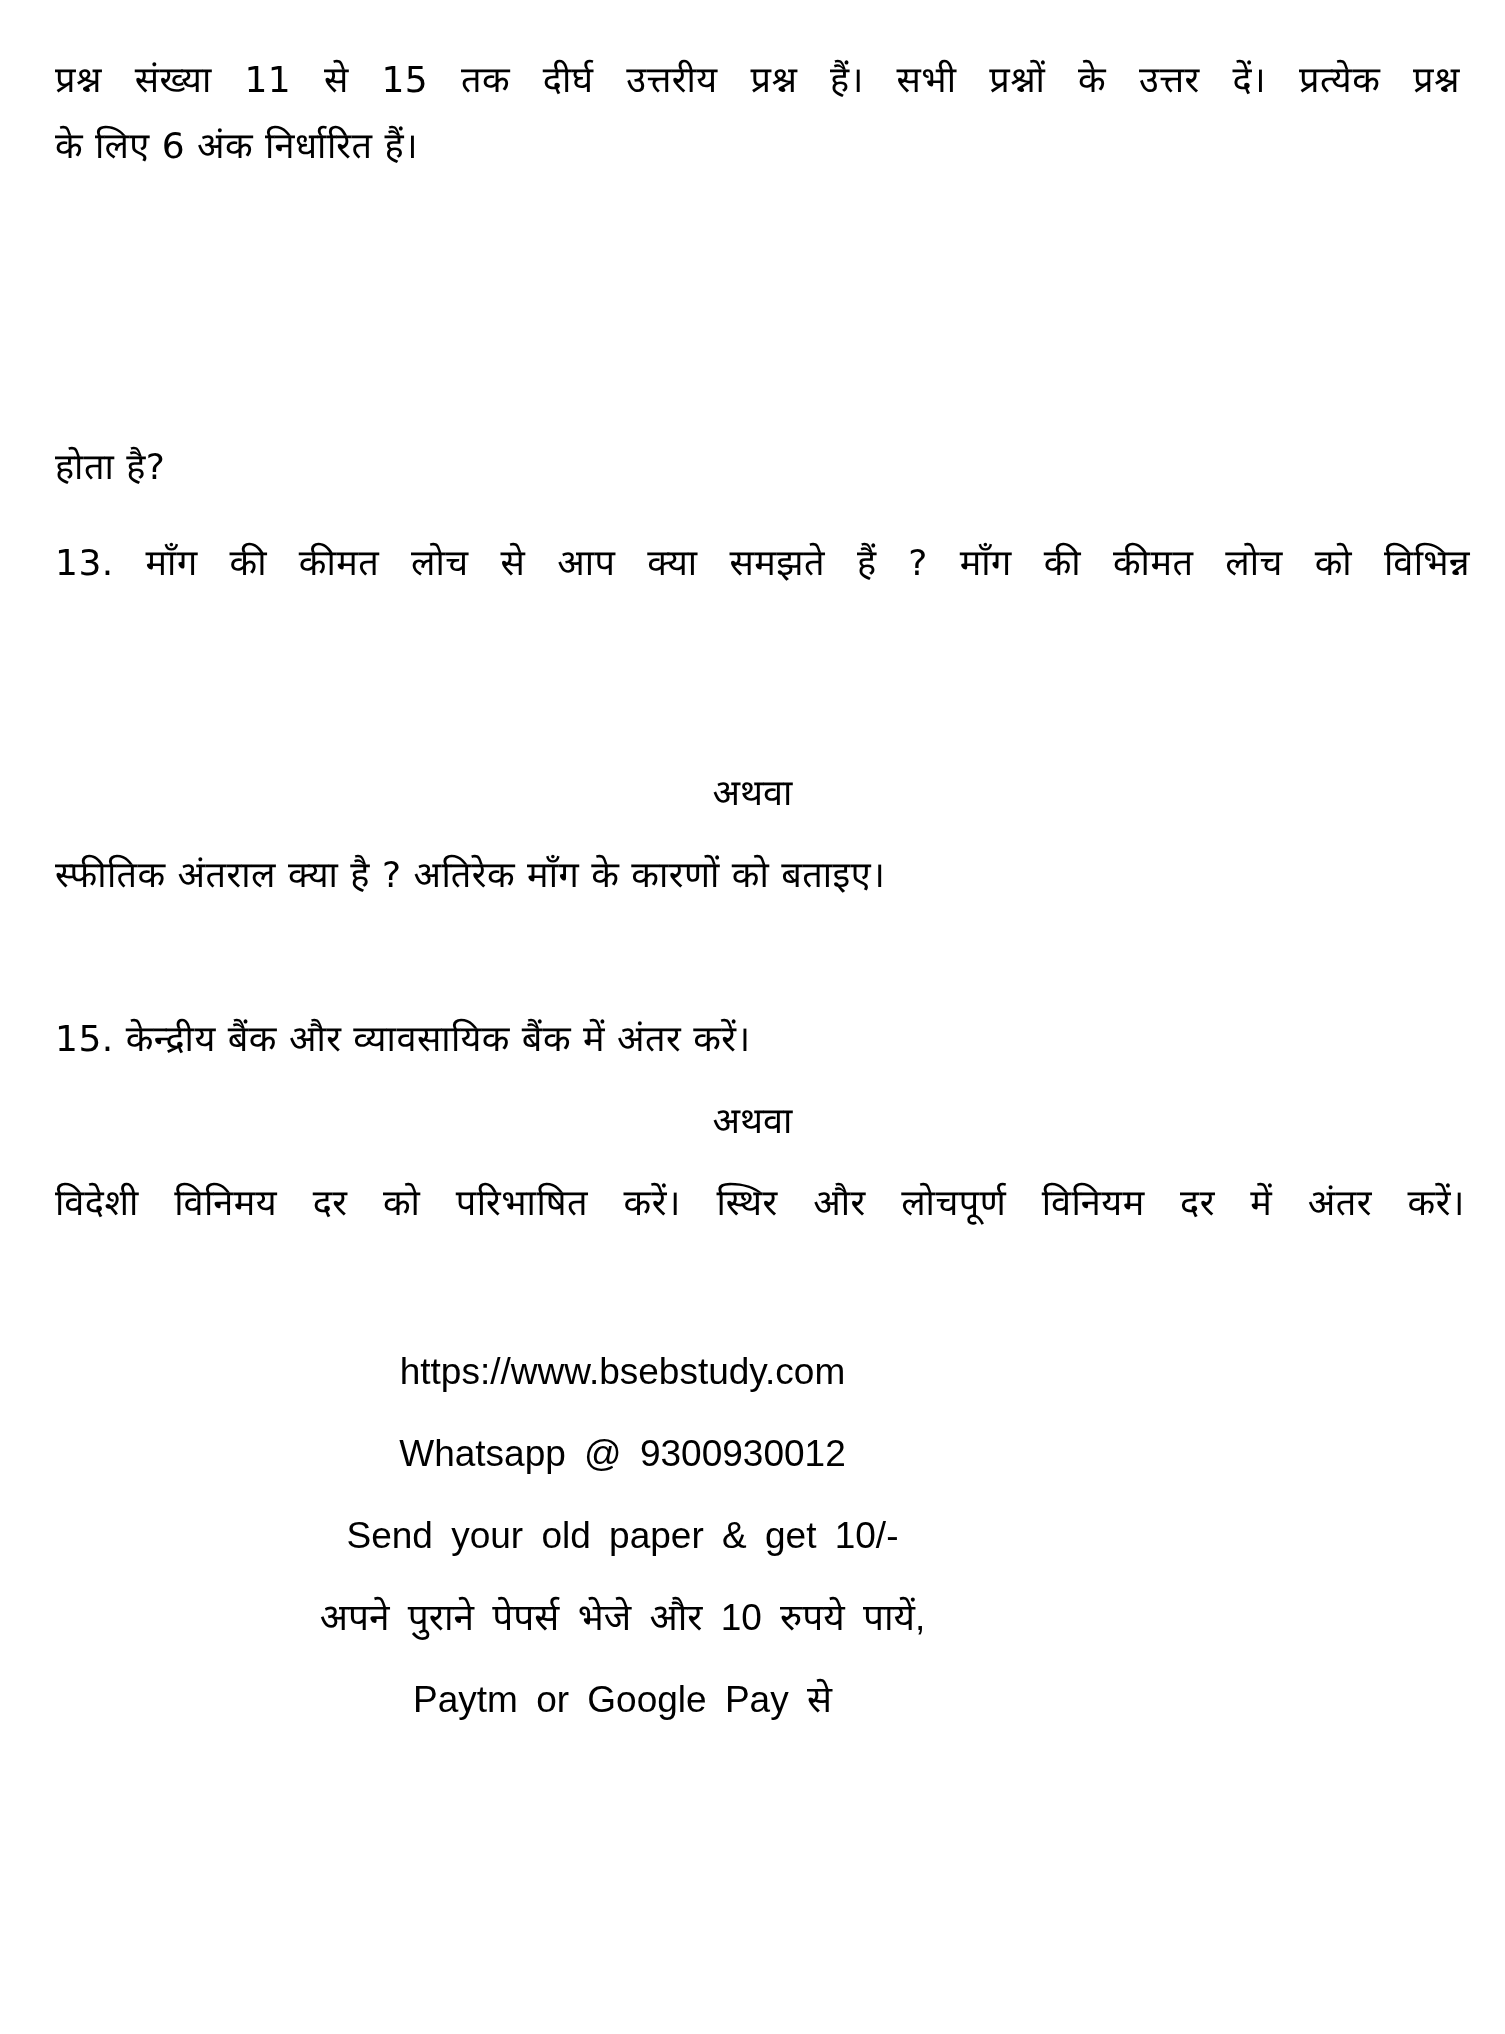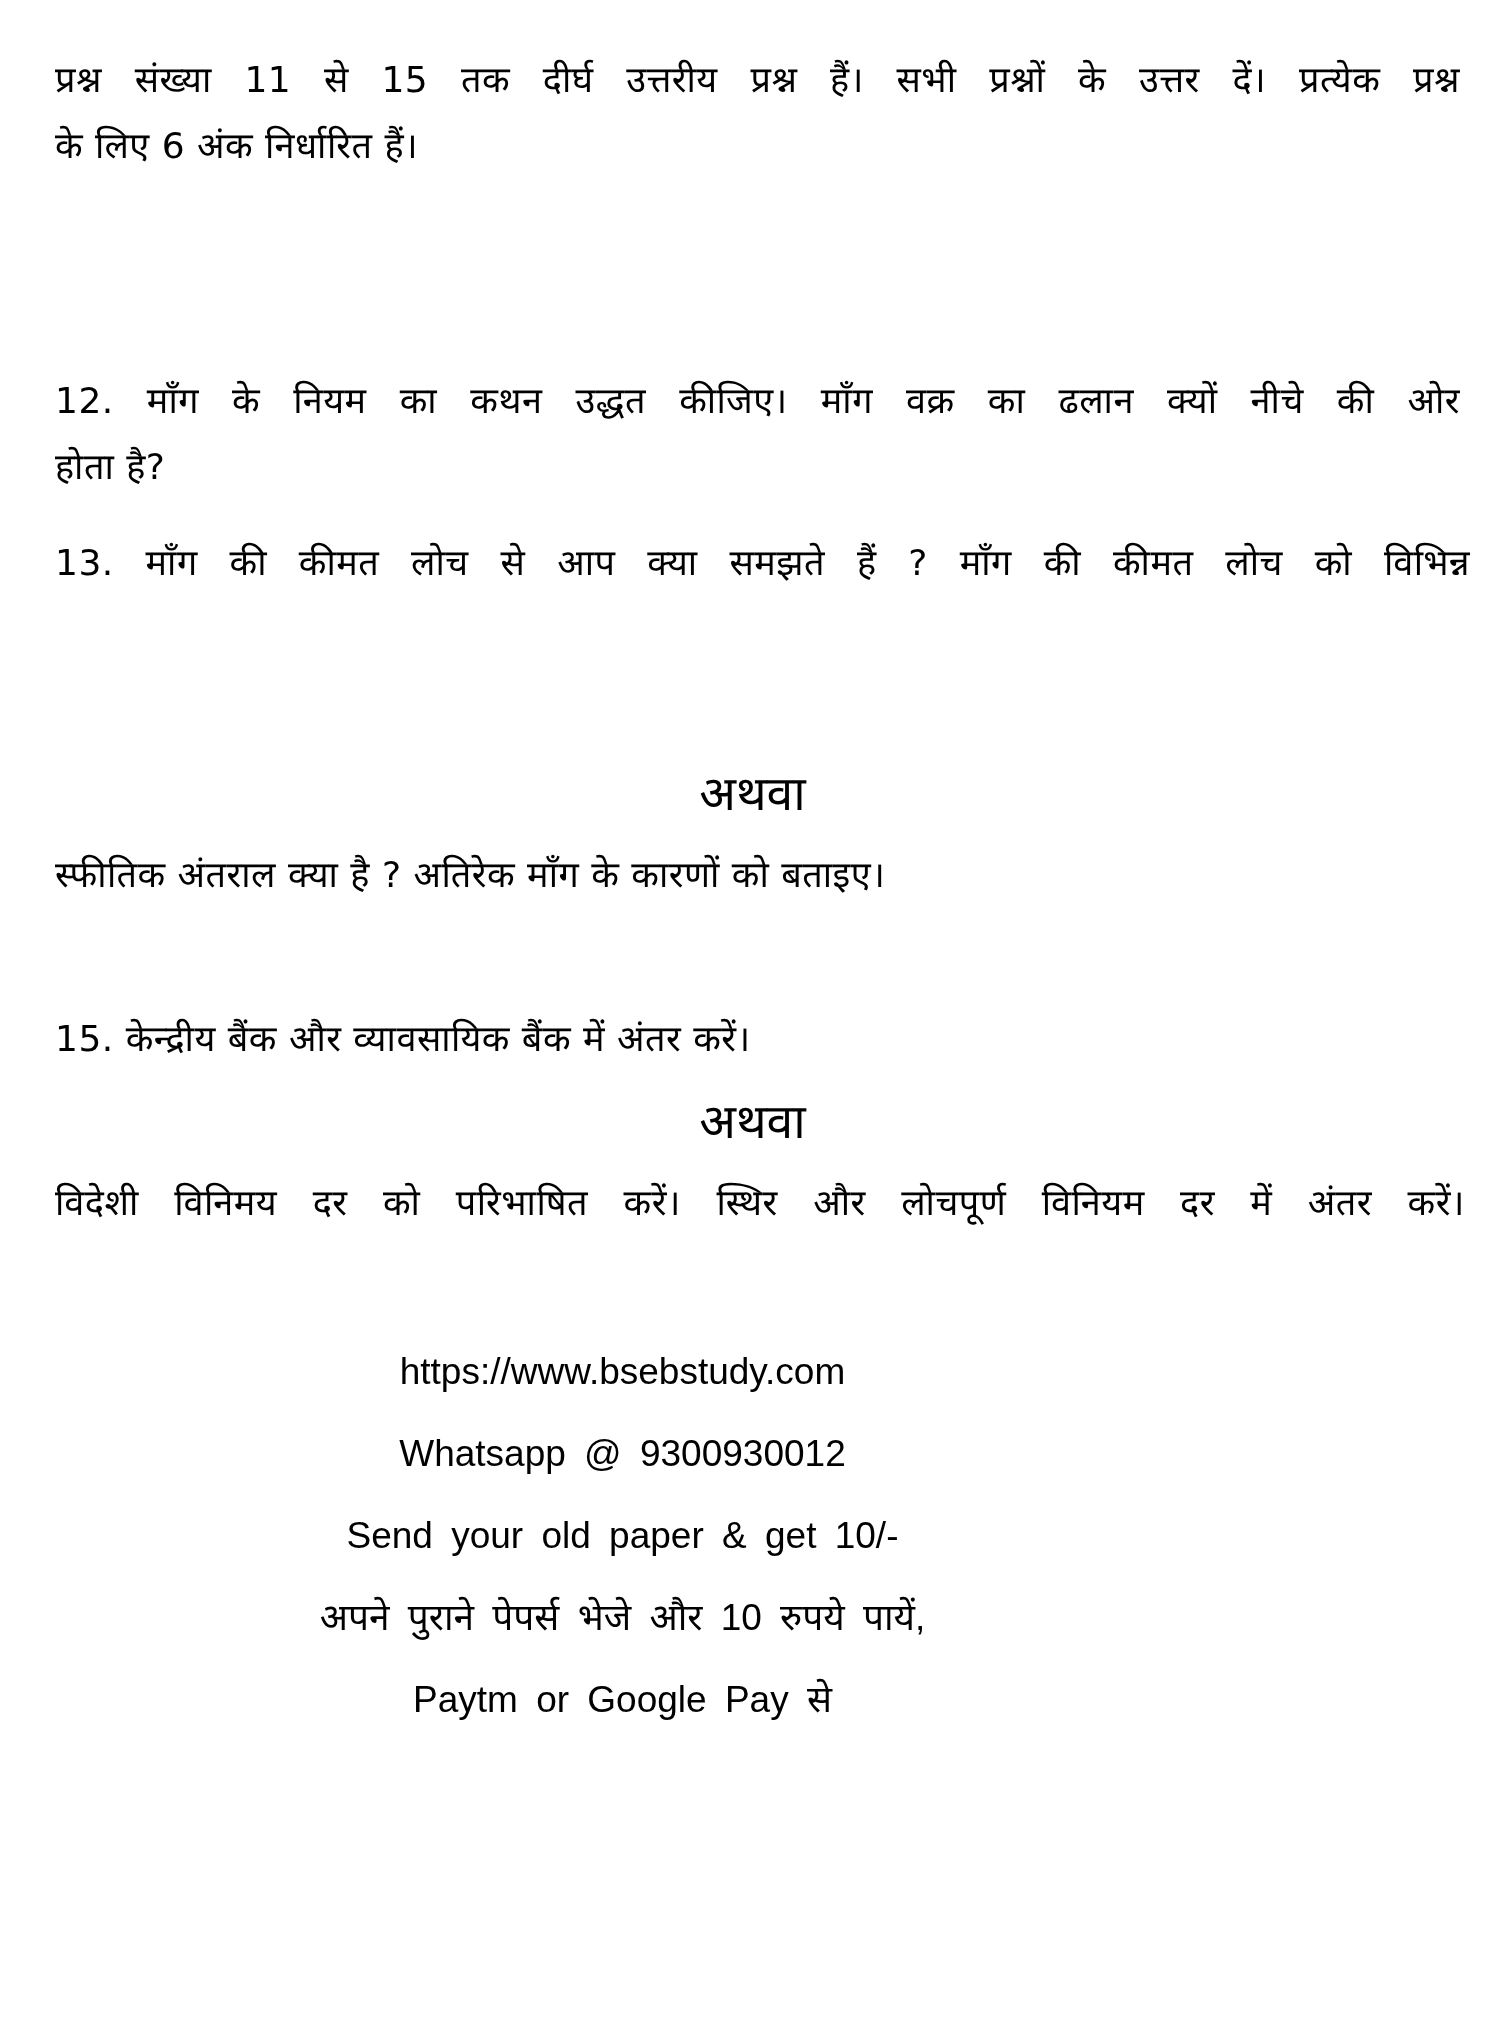--- a/index.html
+++ b/index.html
@@ -34,21 +34,21 @@
       letter-spacing: 0.5px;
     }
     .line.last {
       text-align-last: left;
     }
     .center {
       position: absolute;
       left: 0;
       width: 1505px;
       text-align: center;
-      font-size: 48px;
+      font-size: 36px;
       line-height: 66px;
       white-space: nowrap;
     }
     .footer {
       position: absolute;
       left: 0;
       width: 1245px;
       text-align: center;
       font-family: "Liberation Sans", "DejaVu Sans", sans-serif;
       font-size: 37px;
@@ -59,21 +59,20 @@
   </style>
 </head>
 <body>
 
 <div class="page">
 
   <div class="line" style="top:47px;">प्रश्न संख्या 11 से 15 तक दीर्घ उत्तरीय प्रश्न हैं। सभी प्रश्नों के उत्तर दें। प्रत्येक प्रश्न</div>
   <div class="line last" style="top:113px;">के लिए 6 अंक निर्धारित हैं।</div>
 
 
-  <div class="line" style="top:368px;">12. माँग के नियम का कथन उद्धत कीजिए। माँग वक्र का ढलान क्यों नीचे की ओर</div>
   <div class="line last" style="top:434px;">होता है?</div>
 
   <div class="line" style="top:530px; right:35px;">13. माँग की कीमत लोच से आप क्या समझते हैं ? माँग की कीमत लोच को विभिन्न</div>
 
   <div class="center" style="top:760px;">अथवा</div>
   <div class="line last" style="top:842px;">स्फीतिक अंतराल क्या है ? अतिरेक माँग के कारणों को बताइए।</div>
 
   <div class="line last" style="top:1006px;">15. केन्द्रीय बैंक और व्यावसायिक बैंक में अंतर करें।</div>
   <div class="center" style="top:1088px;">अथवा</div>
   <div class="line" style="top:1170px; right:40px;">विदेशी विनिमय दर को परिभाषित करें। स्थिर और लोचपूर्ण विनियम दर में अंतर करें।</div>

